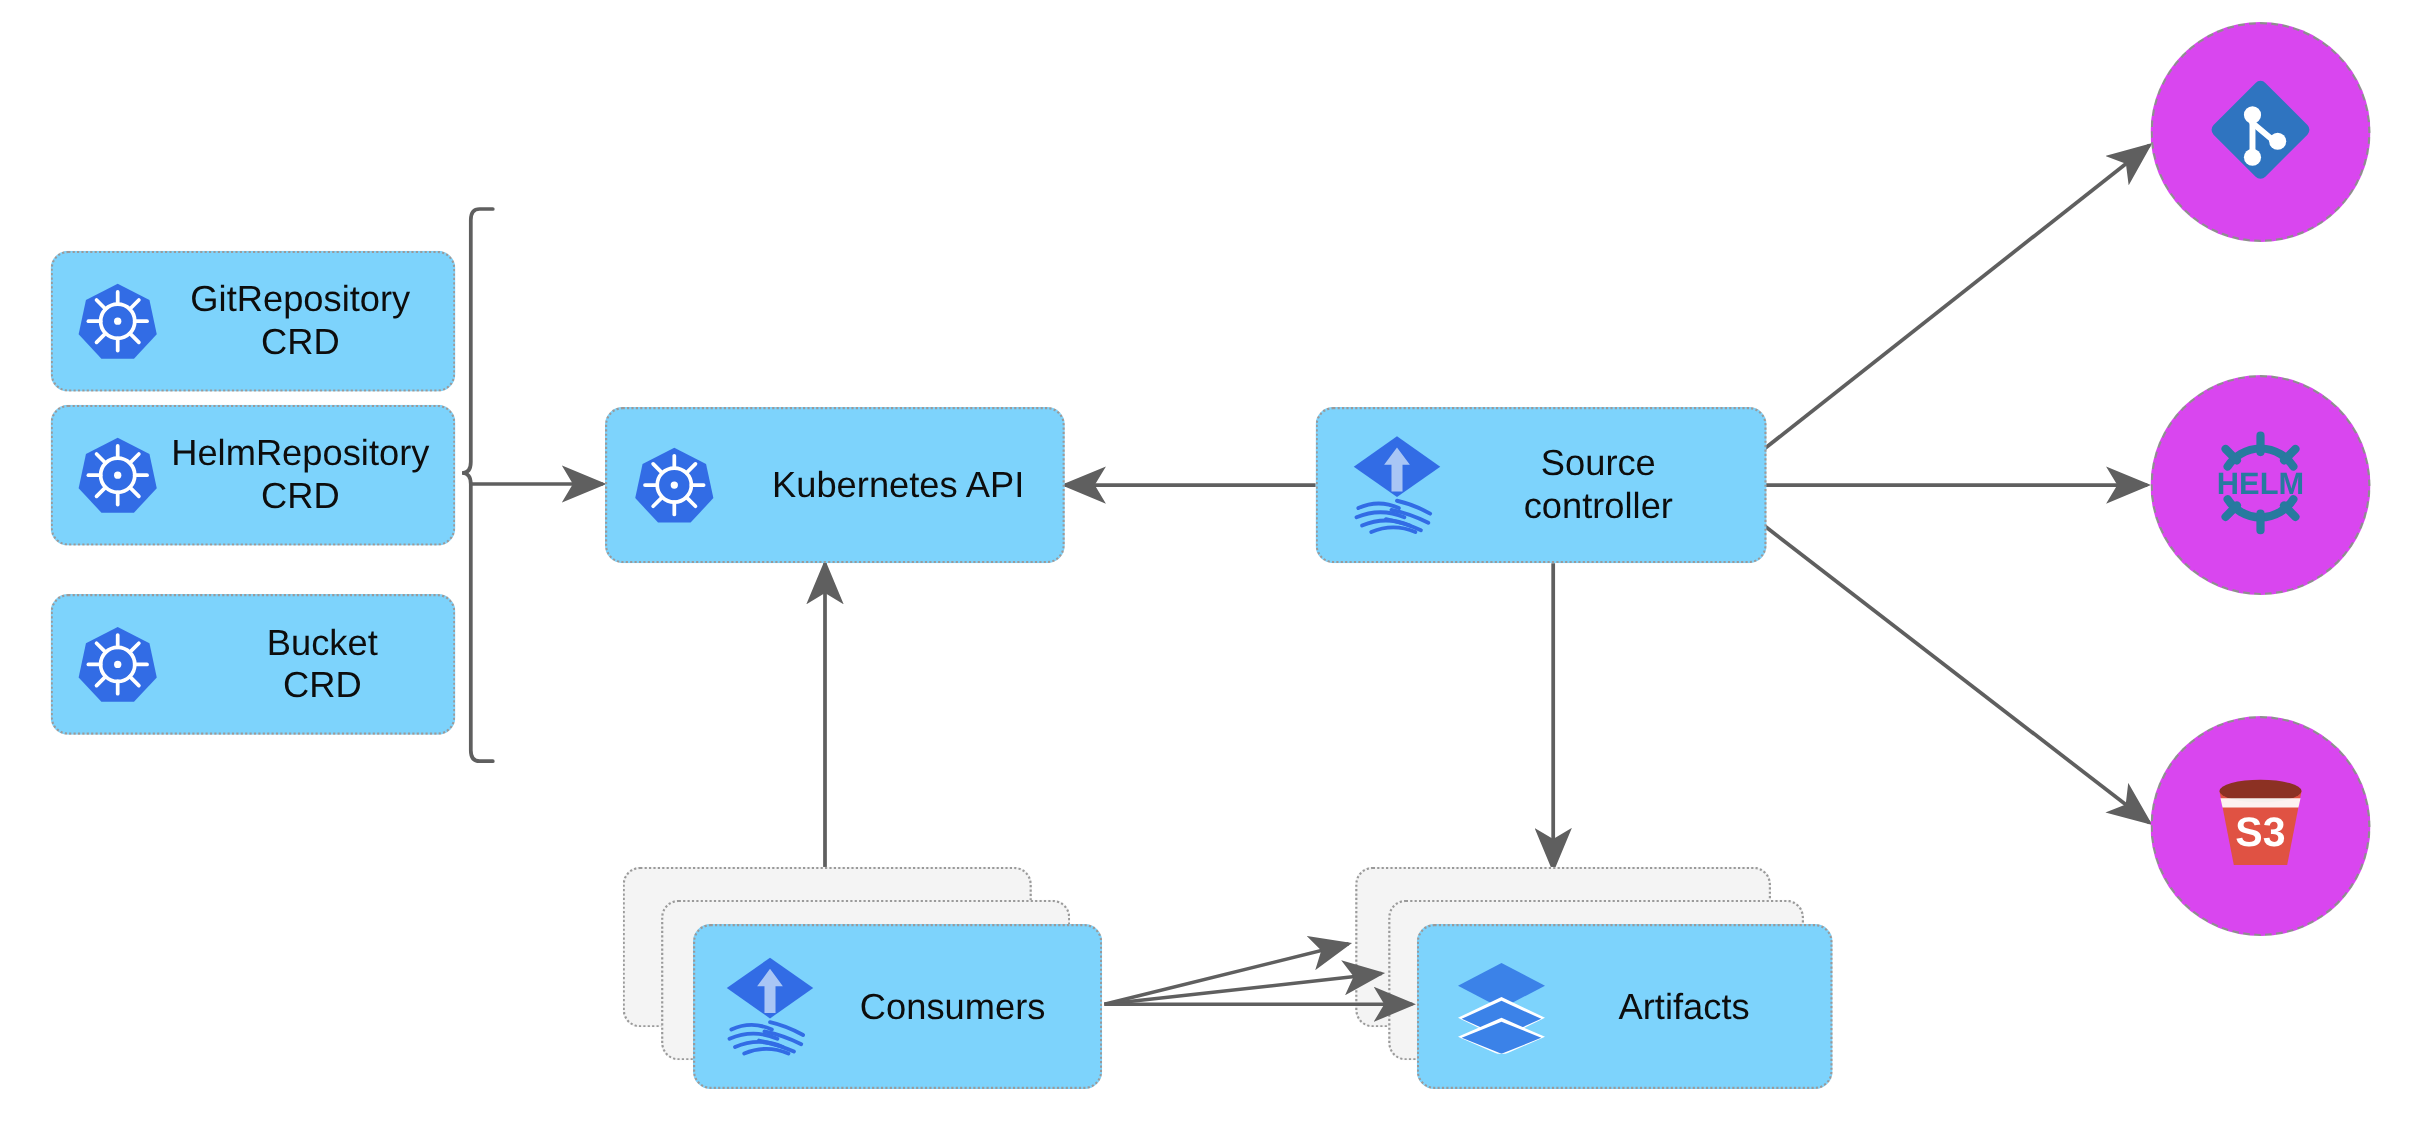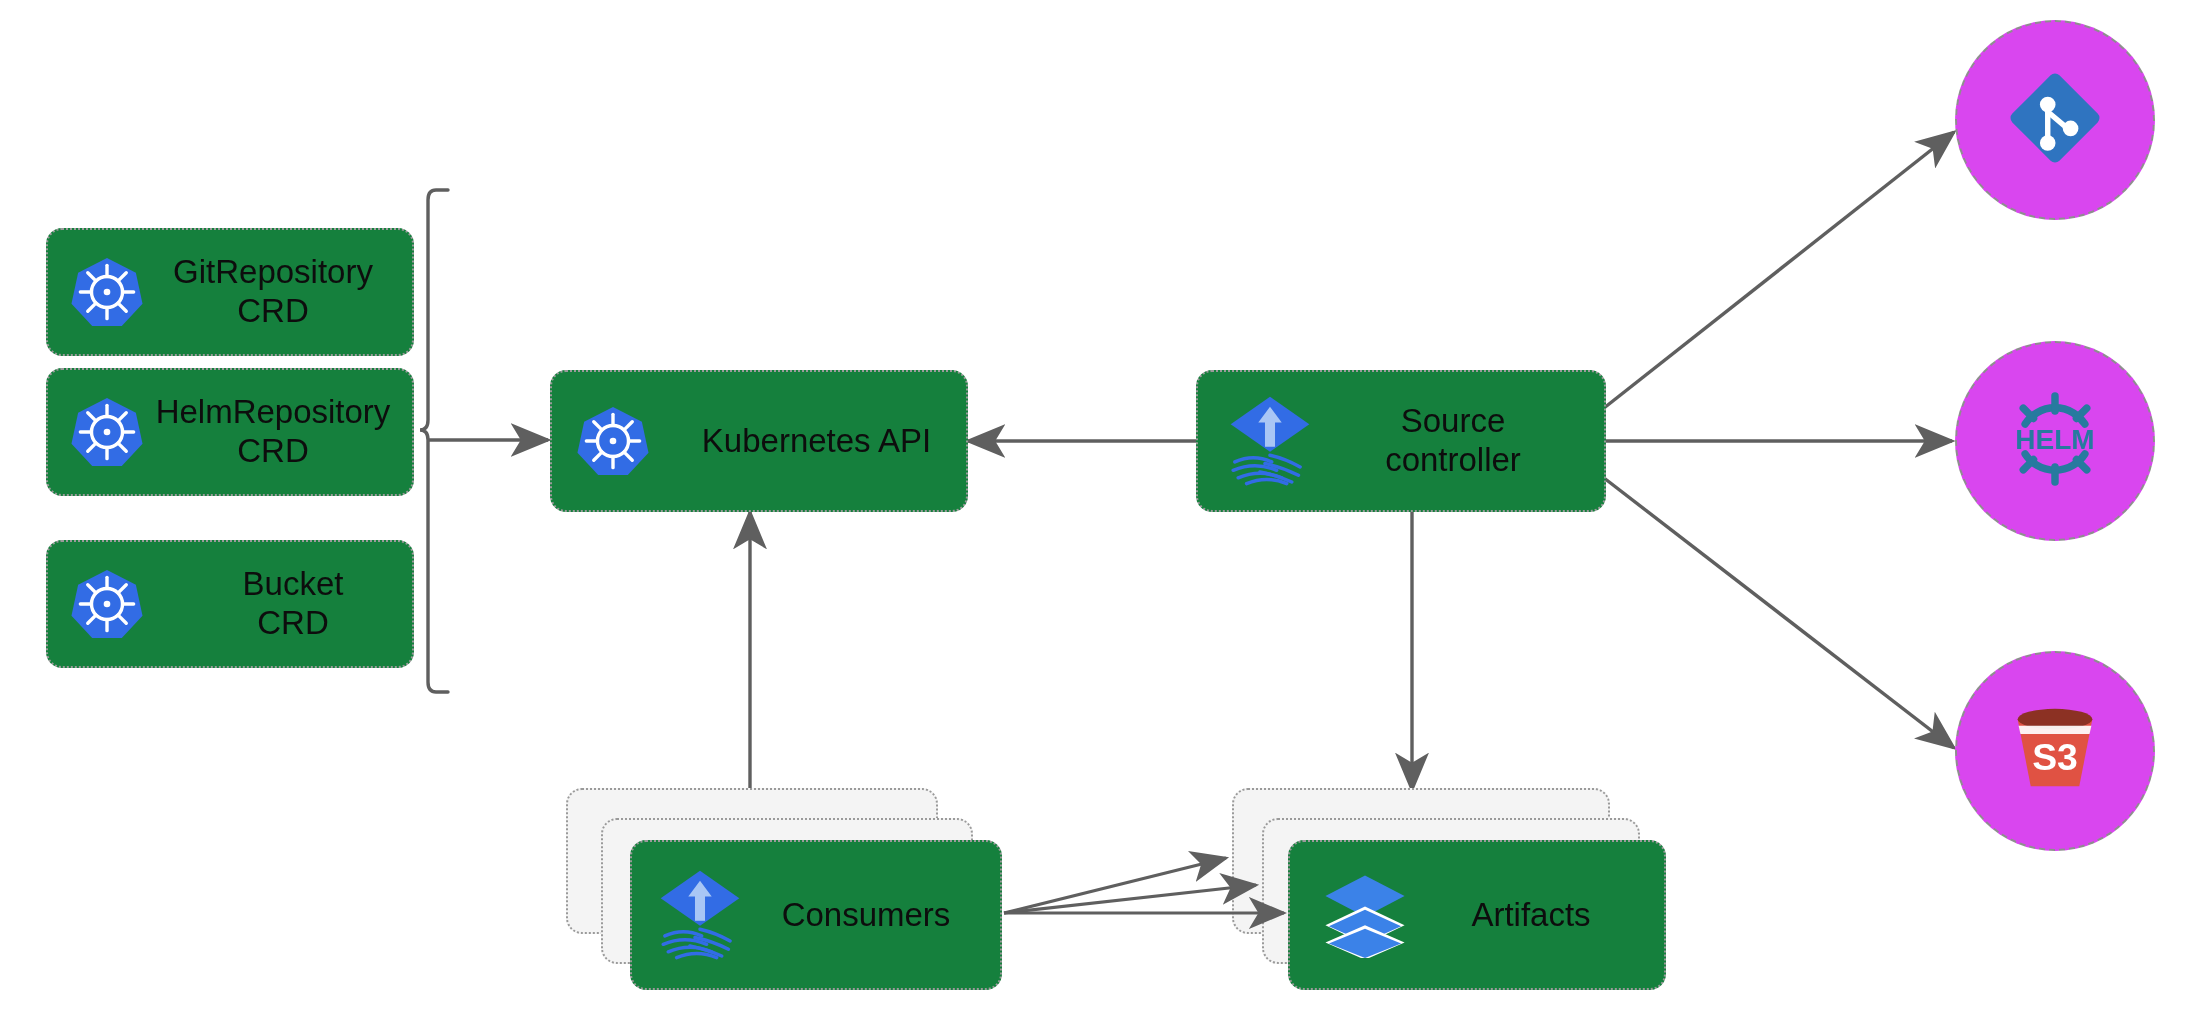--- a/index.html
+++ b/index.html
@@ -7,21 +7,21 @@
     width: 2196px; height: 1030px;
     background: #ffffff;
     font-family: "Liberation Sans", sans-serif;
     overflow: hidden;
   }
   #stage { position: relative; width: 2196px; height: 1030px; background: #fff; }
 
   
   .card {
     position: absolute;
-    background: #15803d;
+    background: #7dd3fc;
     border: 2px dotted #9a9a9a;
     border-radius: 16px;
     display: flex;
     align-items: center;
     z-index: 5;
   }
   .card.ghost { background: #f4f4f4; z-index: 3; }
 
   .card-label {
     color: #0d0d0d;

